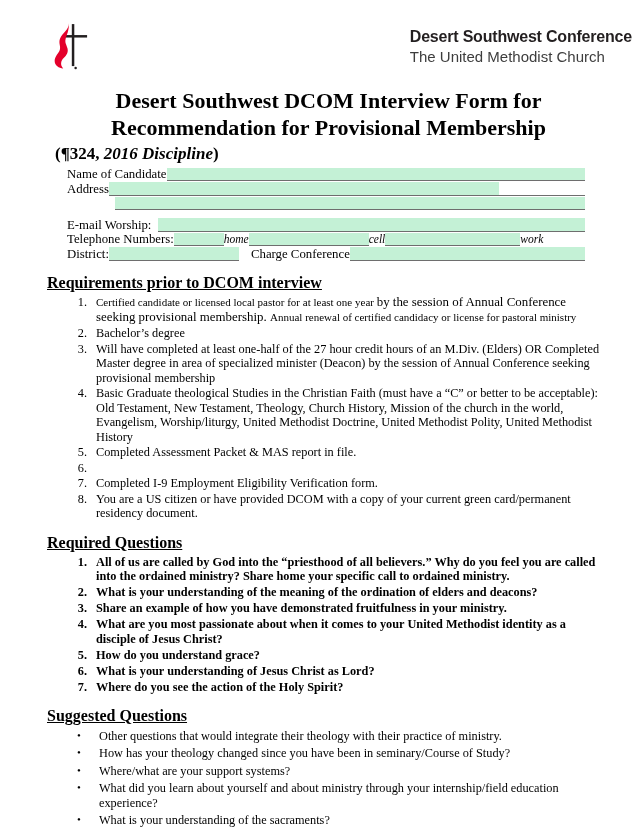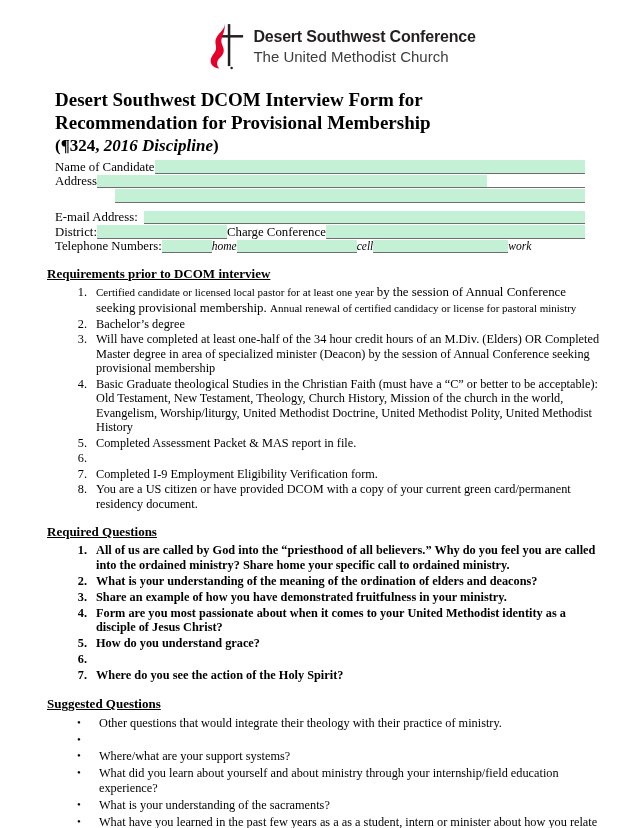--- a/index.html
+++ b/index.html
@@ -1,43 +1,43 @@
 <!DOCTYPE html>
 <html><head>
 <meta charset="utf-8">
 <style>
   html,body { margin:0; padding:0; background:#ffffff; }
   body { width:640px; height:828px; font-family:"Liberation Serif", serif; color:#000; }
   .page { position:relative; width:640px; height:828px; box-sizing:border-box; padding:22px 38px 0 47px; overflow:hidden; }
 
   
-  .logo-block { display:flex; justify-content:center; align-items:center; gap:8px; height:50px; margin-right:-33px; padding-right:3px; }
+  .logo-block { display:flex; justify-content:space-between; align-items:center; gap:8px; height:50px; margin-right:-33px; padding-right:3px; }
   .logo-mark { position:relative; width:42px; height:48px; flex:0 0 auto; }
   .logo-text { display:flex; flex-direction:column; justify-content:center; }
   .logo-name { font-family:"Liberation Sans", sans-serif; font-weight:bold; font-size:16px; line-height:1.05; letter-spacing:-0.2px; color:#231f20; }
   .logo-sub  { font-family:"Liberation Sans", sans-serif; font-size:15px; color:#3d3d3d; margin-top:2px; }
 
   
-  .title { margin:16px 0 0 8px; font-weight:bold; font-size:19px; line-height:1.22; }
+  .title { margin:16px 0 0 8px; font-weight:bold; font-size:22px; line-height:1.22;text-align:center; }
   .subtitle { margin:2px 0 3px 8px; font-weight:bold; font-size:17px; }
   .subtitle .it { font-style:italic; }
 
   
   .fields { margin:2px 0 0 8px; margin-right:17px; font-size:12.8px; }
   .frow { display:flex; align-items:flex-end; height:14.5px; line-height:14px; }
-  .frow .lbl { white-space:pre; flex:0 0 auto; }
+  .frow .lbl { white-space:pre; flex:0 0 auto;margin-left:12px; }
   .fill  { border-bottom:1px solid #6e6e6e; height:12.5px; }
   .green { background:#c4f1d6; }
   .grow  { flex:1 1 auto; }
   .gap-sm { height:7px; }
   .spacer60 { width:60px; flex:0 0 auto; }
   .it-sm { font-style:italic; font-size:11.5px; white-space:pre; }
 
   
-  .sec-head { font-weight:bold; font-size:13px; text-decoration:underline; margin-top:13px; }
+  .sec-head { font-weight:bold; font-size:16px; text-decoration:underline; margin-top:13px; }
   .olist { margin:3px 0 0 20px; }
   .oli { display:flex; font-size:12.3px; line-height:1.18; margin-top:1px; }
   .oli .n { flex:0 0 20px; text-align:right; }
   .oli .t { margin-left:9px; }
   .req .oli .t .sm { font-size:11px; }
   .req .oli .t .bg { font-size:12.9px; }
   .reqd .oli { font-weight:bold; margin-top:1.5px; }
   .ulist { margin:4px 0 0 30px; }
   .uli { display:flex; font-size:12.3px; line-height:1.2; margin-top:2.5px; }
   .uli .b { flex:0 0 14px; font-size:11px; }
@@ -86,53 +86,53 @@
       <span class="lbl">Address</span>
       <span class="fill green" style="width:390px"></span>
       <span class="fill grow"></span>
     </div>
     <div class="frow">
       <span class="spacer60"></span>
       <span class="fill green grow"></span>
     </div>
     <div class="gap-sm"></div>
     <div class="frow">
-      <span class="lbl">E-mail Address:  </span>
-      <span class="fill green grow"></span>
-    </div>
-    <div class="frow">
-      <span class="lbl">District:</span>
-      <span class="fill green" style="width:130px"></span>
-      <span class="lbl">Charge Conference</span>
+      <span class="lbl">E-mail Worship:  </span>
       <span class="fill green grow"></span>
     </div>
     <div class="frow">
       <span class="lbl">Telephone Numbers:</span>
       <span class="fill green" style="width:50px"></span>
       <span class="it-sm">home</span>
       <span class="fill green" style="width:120px"></span>
       <span class="it-sm">cell</span>
       <span class="fill green" style="width:135px"></span>
       <span class="it-sm">work</span>
     </div>
+    <div class="frow">
+      <span class="lbl">District:</span>
+      <span class="fill green" style="width:130px"></span>
+      <span class="lbl">Charge Conference</span>
+      <span class="fill green grow"></span>
+    </div>
   </div>
 
   <div class="sec-head">Requirements prior to DCOM interview</div>
   <div class="olist req">
     <div class="oli">
       <span class="n">1.</span>
       <span class="t"><span class="sm">Certified candidate or licensed local pastor for at least one year </span><span class="bg">by the session of Annual Conference seeking provisional membership. </span><span class="sm">Annual renewal of certified candidacy or license for pastoral ministry</span></span>
     </div>
     <div class="oli">
         <span class="n">2.</span>
         <span class="t">Bachelor’s degree</span>
       </div>
     <div class="oli">
         <span class="n">3.</span>
-        <span class="t">Will have completed at least one-half of the 34 hour credit hours of an M.Div. (Elders) OR Completed Master degree in area of specialized minister (Deacon) by the session of Annual Conference seeking provisional membership</span>
+        <span class="t">Will have completed at least one-half of the 27 hour credit hours of an M.Div. (Elders) OR Completed Master degree in area of specialized minister (Deacon) by the session of Annual Conference seeking provisional membership</span>
       </div>
     <div class="oli">
         <span class="n">4.</span>
         <span class="t">Basic Graduate theological Studies in the Christian Faith (must have a “C” or better to be acceptable): Old Testament, New Testament, Theology, Church History, Mission of the church in the world, Evangelism, Worship/liturgy, United Methodist Doctrine, United Methodist Polity, United Methodist History</span>
       </div>
     <div class="oli">
         <span class="n">5.</span>
         <span class="t">Completed Assessment Packet &amp; MAS report in file.</span>
       </div>
     <div class="oli">
@@ -157,43 +157,45 @@
     <div class="oli">
         <span class="n">2.</span>
         <span class="t">What is your understanding of the meaning of the ordination of elders and deacons?</span>
       </div>
     <div class="oli">
         <span class="n">3.</span>
         <span class="t">Share an example of how you have demonstrated fruitfulness in your ministry.</span>
       </div>
     <div class="oli">
         <span class="n">4.</span>
-        <span class="t">Form are you most passionate about when it comes to your United Methodist identity as a disciple of Jesus Christ?</span>
+        <span class="t">What are you most passionate about when it comes to your United Methodist identity as a disciple of Jesus Christ?</span>
       </div>
     <div class="oli">
         <span class="n">5.</span>
         <span class="t">How do you understand grace?</span>
       </div>
     <div class="oli">
         <span class="n">6.</span>
+        <span class="t">What is your understanding of Jesus Christ as Lord?</span>
       </div>
     <div class="oli">
         <span class="n">7.</span>
         <span class="t">Where do you see the action of the Holy Spirit?</span>
       </div>
   </div>
 
   <div class="sec-head">Suggested Questions</div>
   <div class="ulist">
     <div class="uli">
         <span class="b">•</span>
         <span class="t">Other questions that would integrate their theology with their practice of ministry.</span>
       </div>
     <div class="uli">
         <span class="b">•</span>
+        <span class="t">How has your theology changed since you have been in seminary/Course of Study?</span>
       </div>
     <div class="uli">
         <span class="b">•</span>
         <span class="t">Where/what are your support systems?</span>
       </div>
     <div class="uli">
         <span class="b">•</span>
         <span class="t">What did you learn about yourself and about ministry through your internship/field education experience?</span>
       </div>
     <div class="uli">

